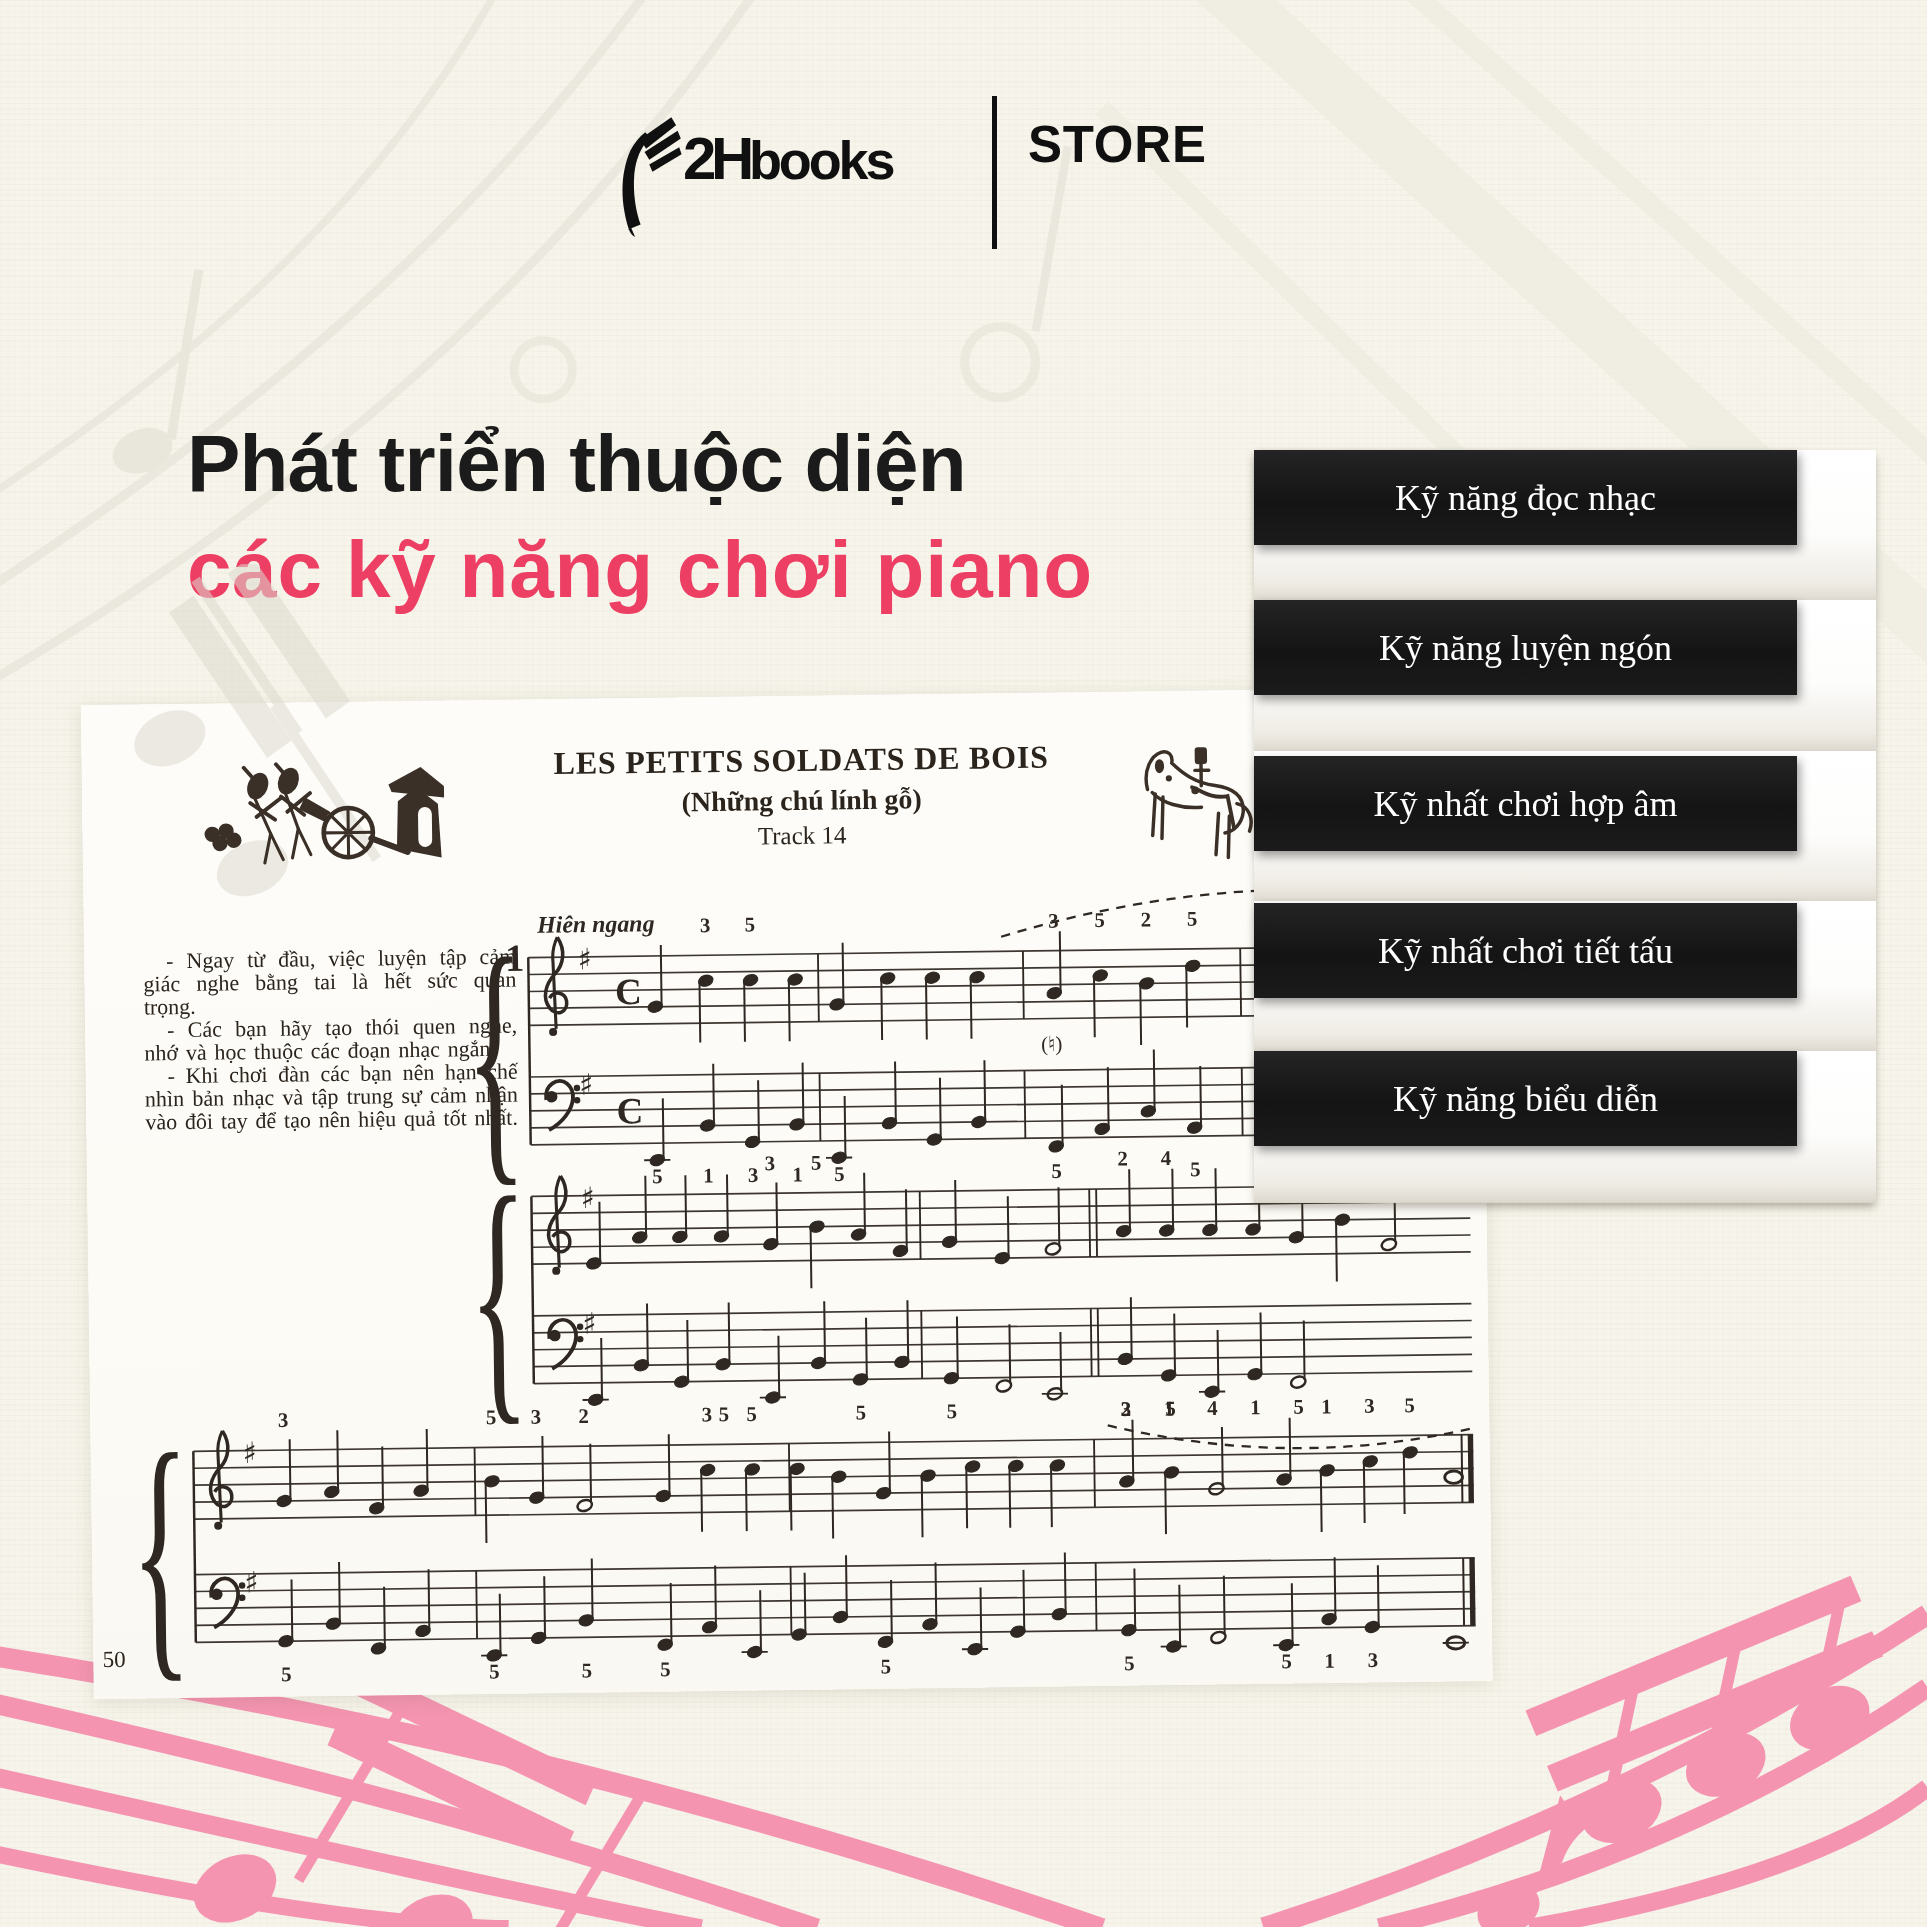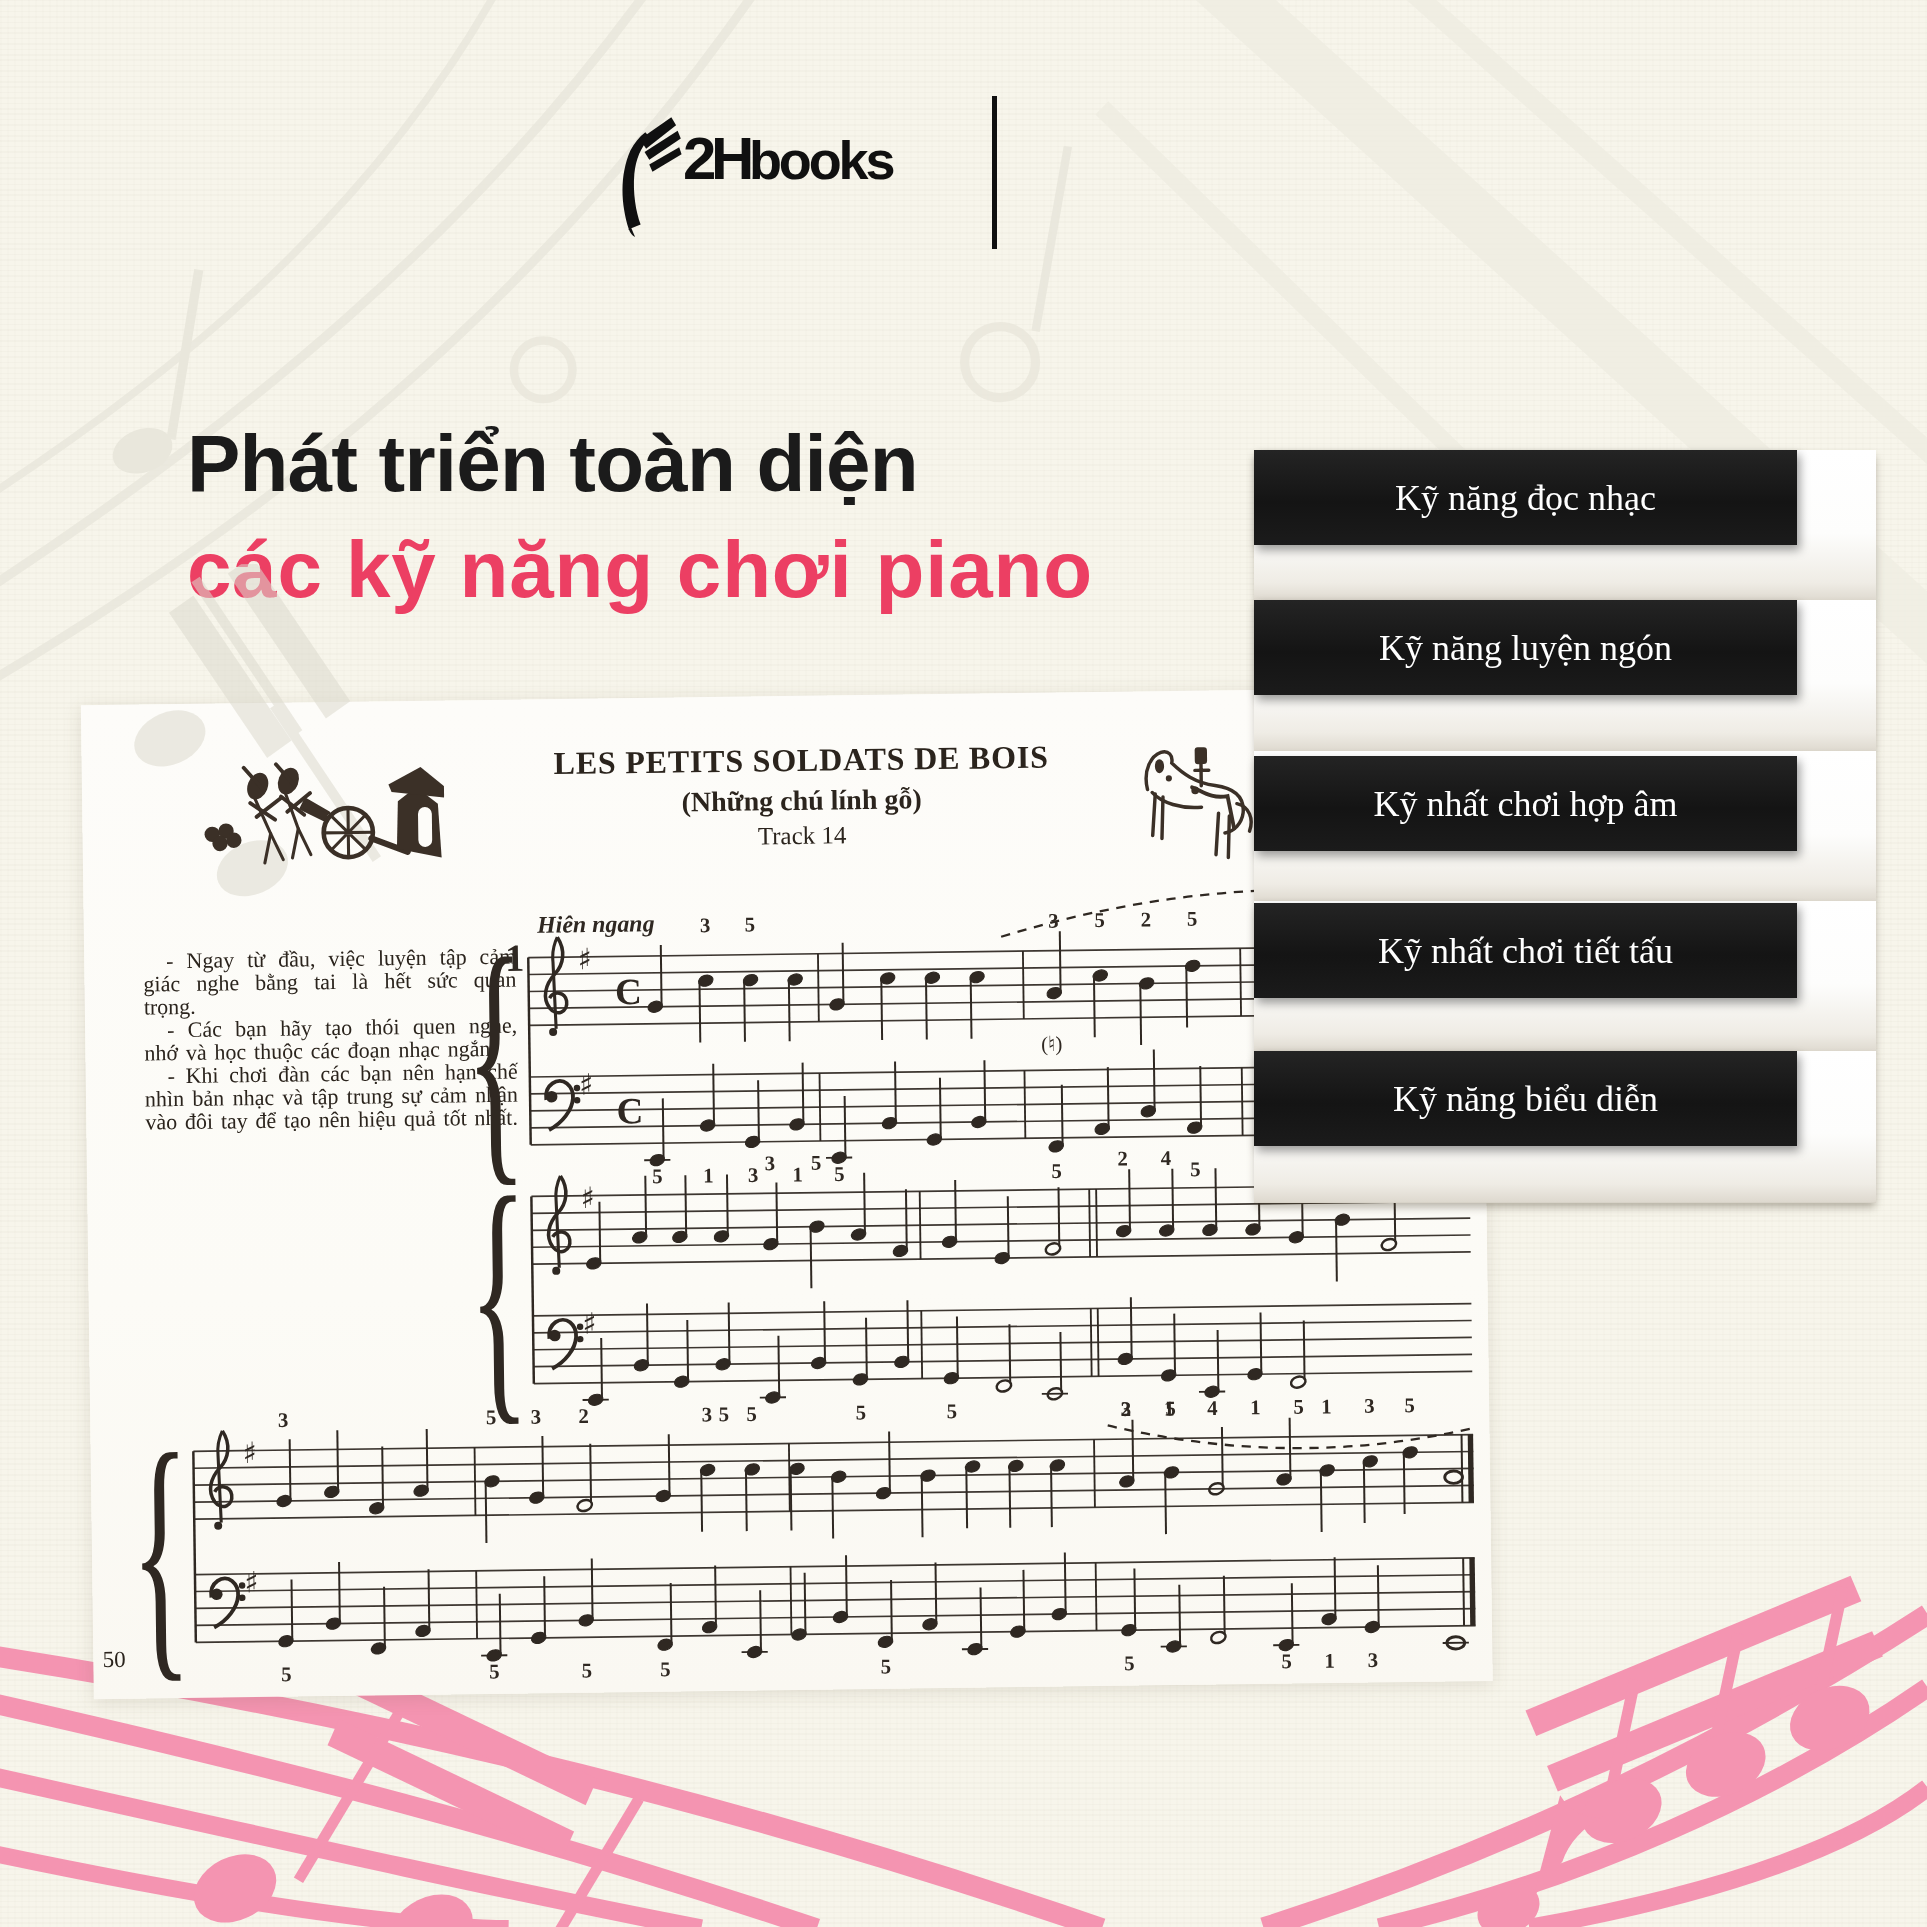--- a/index.html
+++ b/index.html
@@ -86,23 +86,24 @@
     <path d="M40,52 L82,25 L86,35 L46,62 Z"></path>
     <path d="M46,68 L84,46 L87,55 L50,77 Z"></path>
     <path d="M20,150 C22,155 24,158 28,160 L22,146 Z"></path>
   </g>
 </svg>
 <div id="logo-text" class="abs">
   <span class="b1">2H</span><span class="b2">books</span>
 </div>
 <div id="logo-divider" class="abs"></div>
 <div id="store-text" class="abs">
+  <div>STORE</div>
 </div>
 
-<div id="headline-1" class="abs headline">Phát triển toàn diện</div>
+<div id="headline-1" class="abs headline">Phát triển thuộc diện</div>
 <div id="headline-2" class="abs headline">các kỹ năng chơi piano</div>
 
 <svg class="abs" style="left:0;top:1580px" width="1310" height="348" viewBox="0 0 1700 451">
   <g stroke="#F494B1" fill="none">
     <path d="M-30,95 C420,165 900,270 1430,452" stroke-width="27"></path>
     <path d="M-30,155 C350,240 700,330 1060,452" stroke-width="26"></path>
     <path d="M-30,250 C330,330 640,400 910,452" stroke-width="24"></path>
     <path d="M-30,350 C300,420 520,450 660,452" stroke-width="22"></path>
   </g>
   <g fill="#F494B1">

